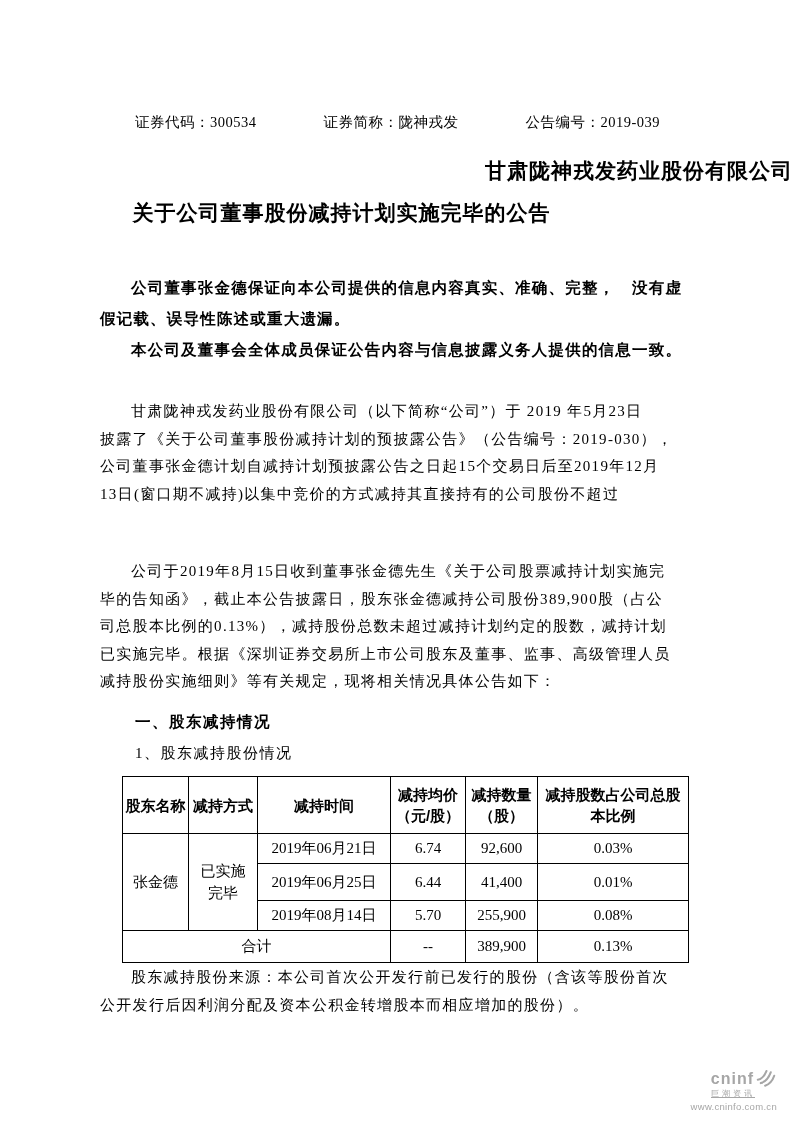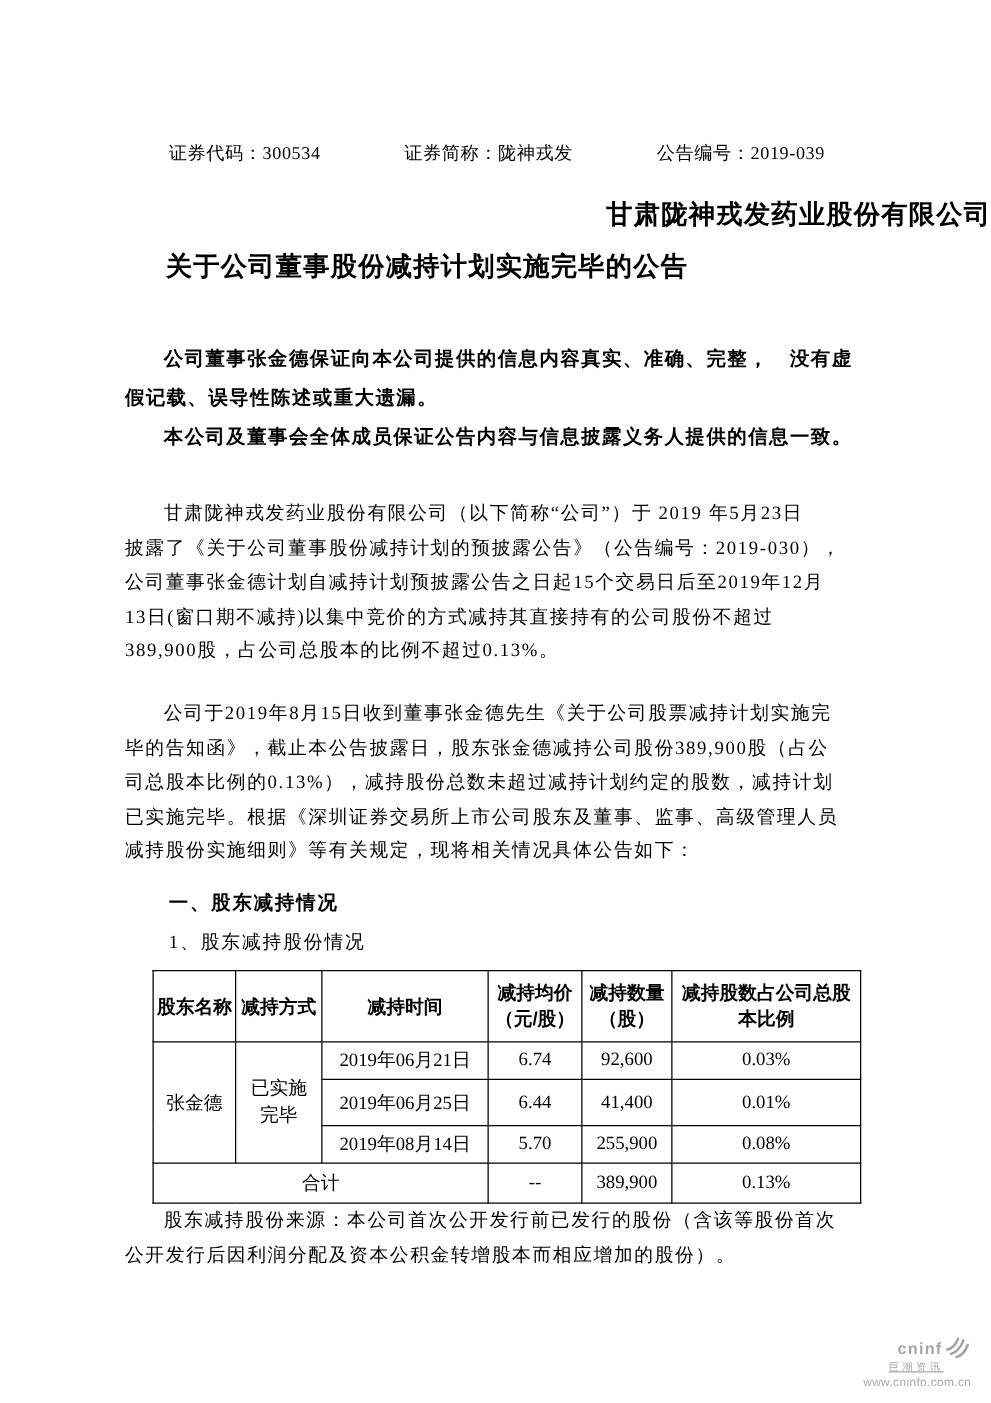--- a/index.html
+++ b/index.html
@@ -53,21 +53,21 @@
   .th-ratio { padding:0 28px; }
   .cell-method { padding:0 10px; line-height:22px; }
   tr.row-1 td { height:30px; }
   tr.row-2 td { height:37px; }
   tr.row-3 td { height:30px; }
   tr.row-total td { height:32px; }
 
   .logo { top:1068px; right:16px; text-align:right; color:#a6a6a6;
           font-family:"Liberation Sans","DejaVu Sans",sans-serif; }
   .logo-brand-row { display:flex; align-items:flex-end; justify-content:flex-end; gap:1px; }
-  .logo-brand { font-size:13px; font-weight:bold; letter-spacing:1px; line-height:16px; }
+  .logo-brand { font-size:16px; font-weight:bold; letter-spacing:1px; line-height:16px; }
   .logo-cn { font-size:8px; letter-spacing:3px; margin-top:1px; margin-right:22px;text-decoration:underline; }
   .logo-url { font-size:9.5px; letter-spacing:0.3px; margin-top:2px; }
   .swirl { display:block; }
 </style>
 </head>
 <body>
 
 <div class="page">
 
   <div class="abs header-row">
@@ -83,21 +83,20 @@
     <div class="dline indent">公司董事张金德保证向本公司提供的信息内容真实、准确、完整，　没有虚</div>
     <div class="dline">假记载、误导性陈述或重大遗漏。</div>
     <div class="dline indent">本公司及董事会全体成员保证公告内容与信息披露义务人提供的信息一致。</div>
   </div>
 
   <div class="abs para-1">
     <div class="bline indent">甘肃陇神戎发药业股份有限公司（以下简称“公司”）于 2019 年5月23日</div>
     <div class="bline">披露了《关于公司董事股份减持计划的预披露公告》（公告编号：2019-030），</div>
     <div class="bline">公司董事张金德计划自减持计划预披露公告之日起15个交易日后至2019年12月</div>
     <div class="bline">13日(窗口期不减持)以集中竞价的方式减持其直接持有的公司股份不超过</div>
-    <div class="bline">389,900股，占公司总股本的比例不超过0.13%。</div>
   </div>
 
   <div class="abs para-2">
     <div class="bline indent">公司于2019年8月15日收到董事张金德先生《关于公司股票减持计划实施完</div>
     <div class="bline">毕的告知函》，截止本公告披露日，股东张金德减持公司股份389,900股（占公</div>
     <div class="bline">司总股本比例的0.13%），减持股份总数未超过减持计划约定的股数，减持计划</div>
     <div class="bline">已实施完毕。根据《深圳证券交易所上市公司股东及董事、监事、高级管理人员</div>
     <div class="bline">减持股份实施细则》等有关规定，现将相关情况具体公告如下：</div>
   </div>
 

